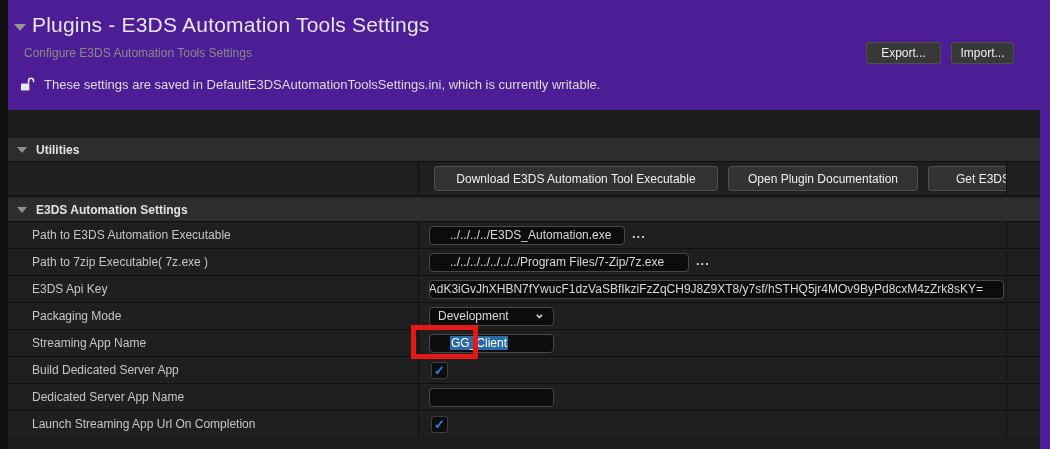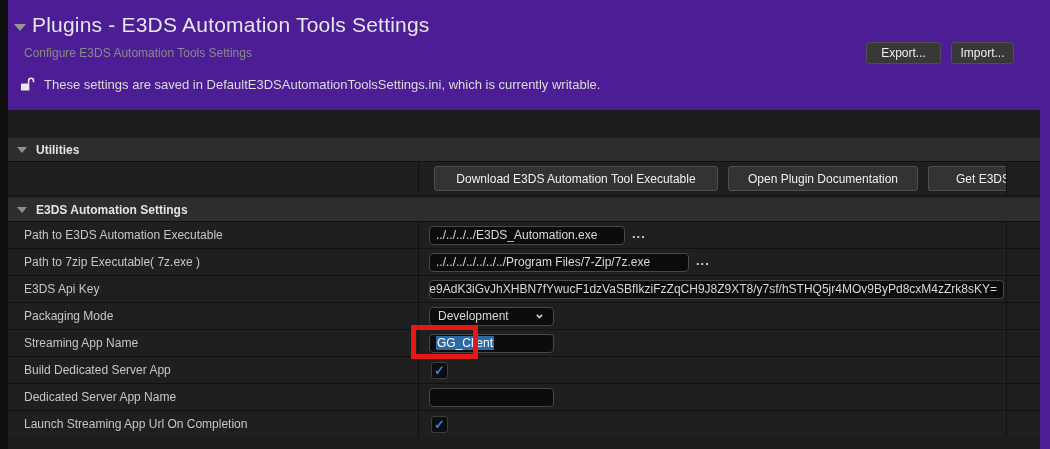--- a/index.html
+++ b/index.html
@@ -30,36 +30,36 @@
   .rows { background:#101010;margin-top:28px; }
   .cat-row { height:23px; background:#2d2d2d; margin-bottom:1px; display:flex; align-items:center; padding-left:9px; gap:9px; }
   .tri-sm { width:0; height:0; border-left:5px solid transparent; border-right:5px solid transparent; border-top:6px solid #8f8f8f; }
   .cat-label { font-size:12px; font-weight:bold; color:#e3e3e3; }
   .gap2 { height:2px; background:#1d1d1d; }
 
   .grid-row { display:grid; grid-template-columns:410px 587px 33px; gap:1px; margin-bottom:1px; position:relative; }
   .cell { background:#1f1f1f; }
   .toolbar-row .cell { height:33px; }
   .srow .cell { height:26px; }
-  .label-cell { display:flex; align-items:center; padding-left:16px; }
+  .label-cell { display:flex; align-items:center; padding-left:24px; }
   .rlabel { font-size:12px; color:#c6c6c6; white-space:nowrap; }
   .value-cell { display:flex; align-items:center; padding-left:10px; gap:7px; }
 
   .tool-btn {
     position:absolute; top:4px; height:25px; background:#333333; border:1px solid #4f4f4f;
     border-radius:3px; color:#efefef; font-size:12px; display:flex; align-items:center; justify-content:center;
     white-space:nowrap; overflow:hidden;
   }
   .tb1 { left:426px; width:284px; }
   .tb2 { left:720px; width:190px; }
   .tb3 { left:920px; width:78px; border-right:none; border-radius:3px 0 0 3px; justify-content:flex-start; padding-left:27px; }
 
   .field {
     height:19px; background:#0c0c0c; border:1px solid #474747; border-radius:4px;
-    color:#d9d9d9; font-size:12px; display:flex; align-items:center; padding:0 6px;
+    color:#d9d9d9; font-size:12px; display:flex; align-items:center; padding:0 20px;
     white-space:nowrap; overflow:hidden;
   }
   .w196 { width:196px; } .w260 { width:260px; } .w575 { width:575px; justify-content:flex-end; } .w125 { width:125px; }
   .fval { white-space:nowrap; }
   .sel { background:var(--selection-blue); color:#ffffff; padding:0 1px; }
   .browse { font-size:13px; font-weight:bold; color:#d6d6d6; letter-spacing:1px; margin-top:-4px; }
 
   .select-box {
     width:125px; height:19px; background:#0c0c0c; border:1px solid #474747; border-radius:4px;
     color:#d9d9d9; font-size:12px; display:flex; align-items:center; justify-content:space-between; padding:0 8px;

